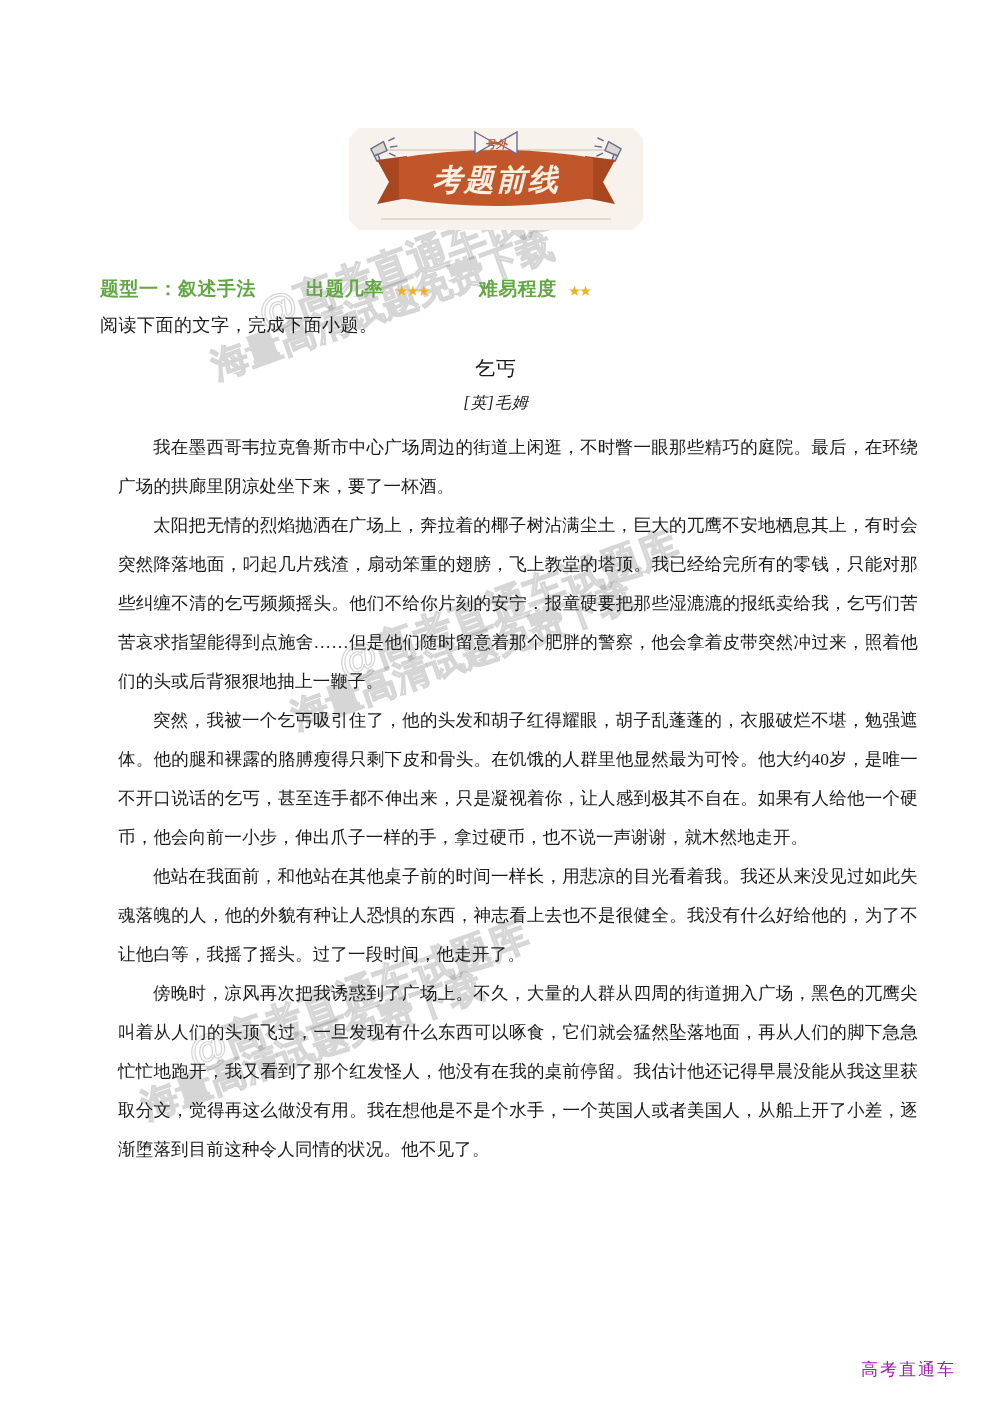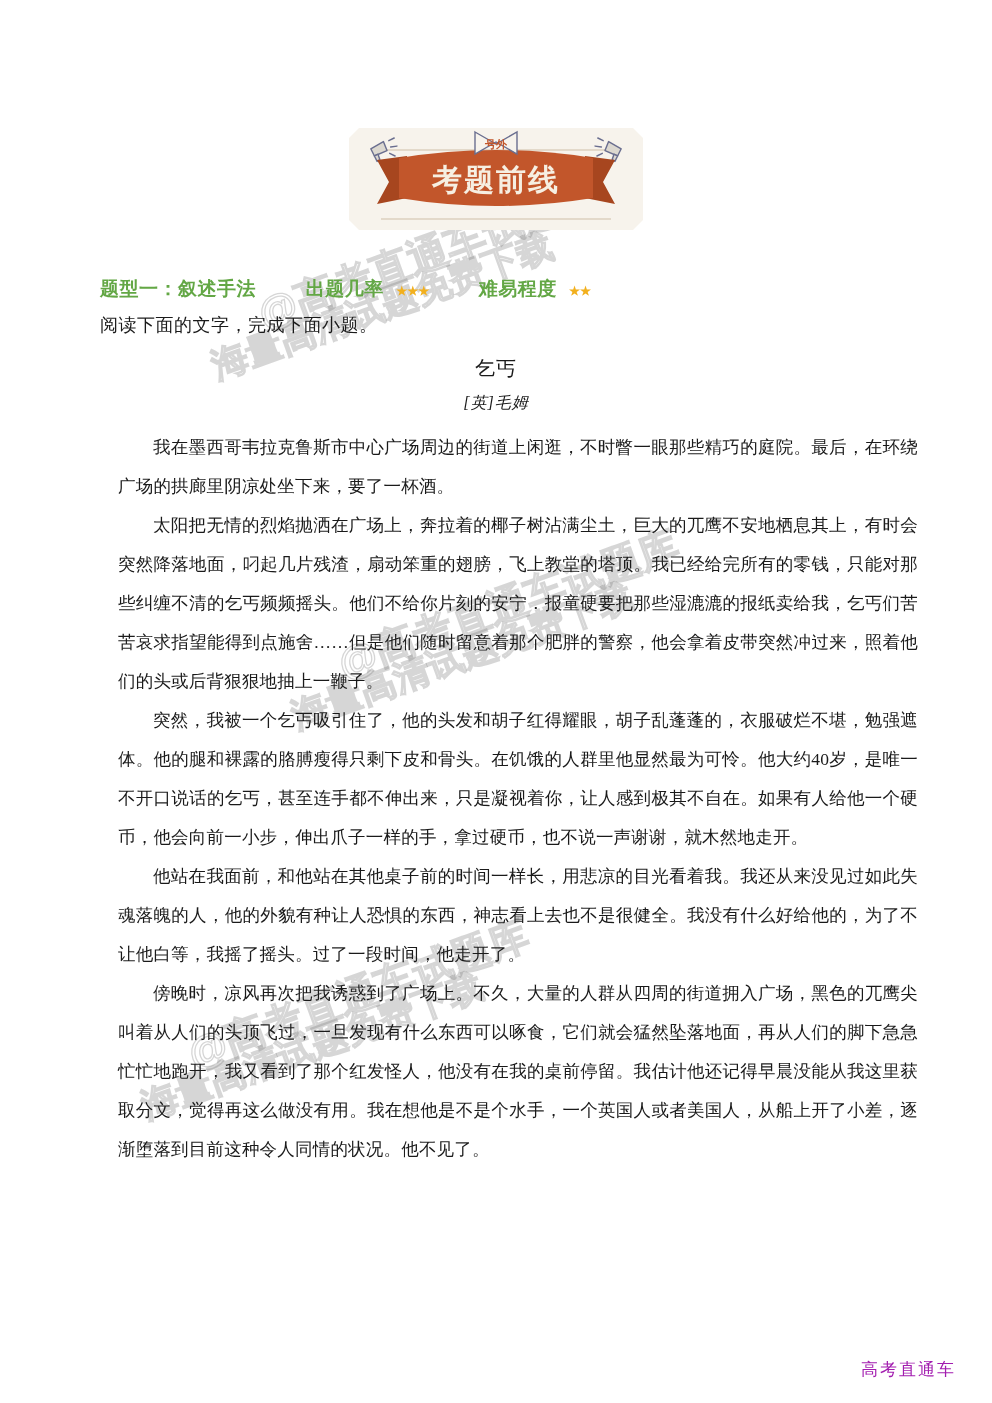--- a/index.html
+++ b/index.html
@@ -42,20 +42,21 @@
 
   
   .banner-wrap {
     position: absolute;
     left: 0;
     top: 120px;
     width: 992px;
     display: flex;
     justify-content: center;
     z-index: 8;
+    font-style: italic;
   }
   .banner {
     position: relative;
     width: 310px;
     height: 118px;
   }
   .banner svg { display: block; }
 
   
   .content {

